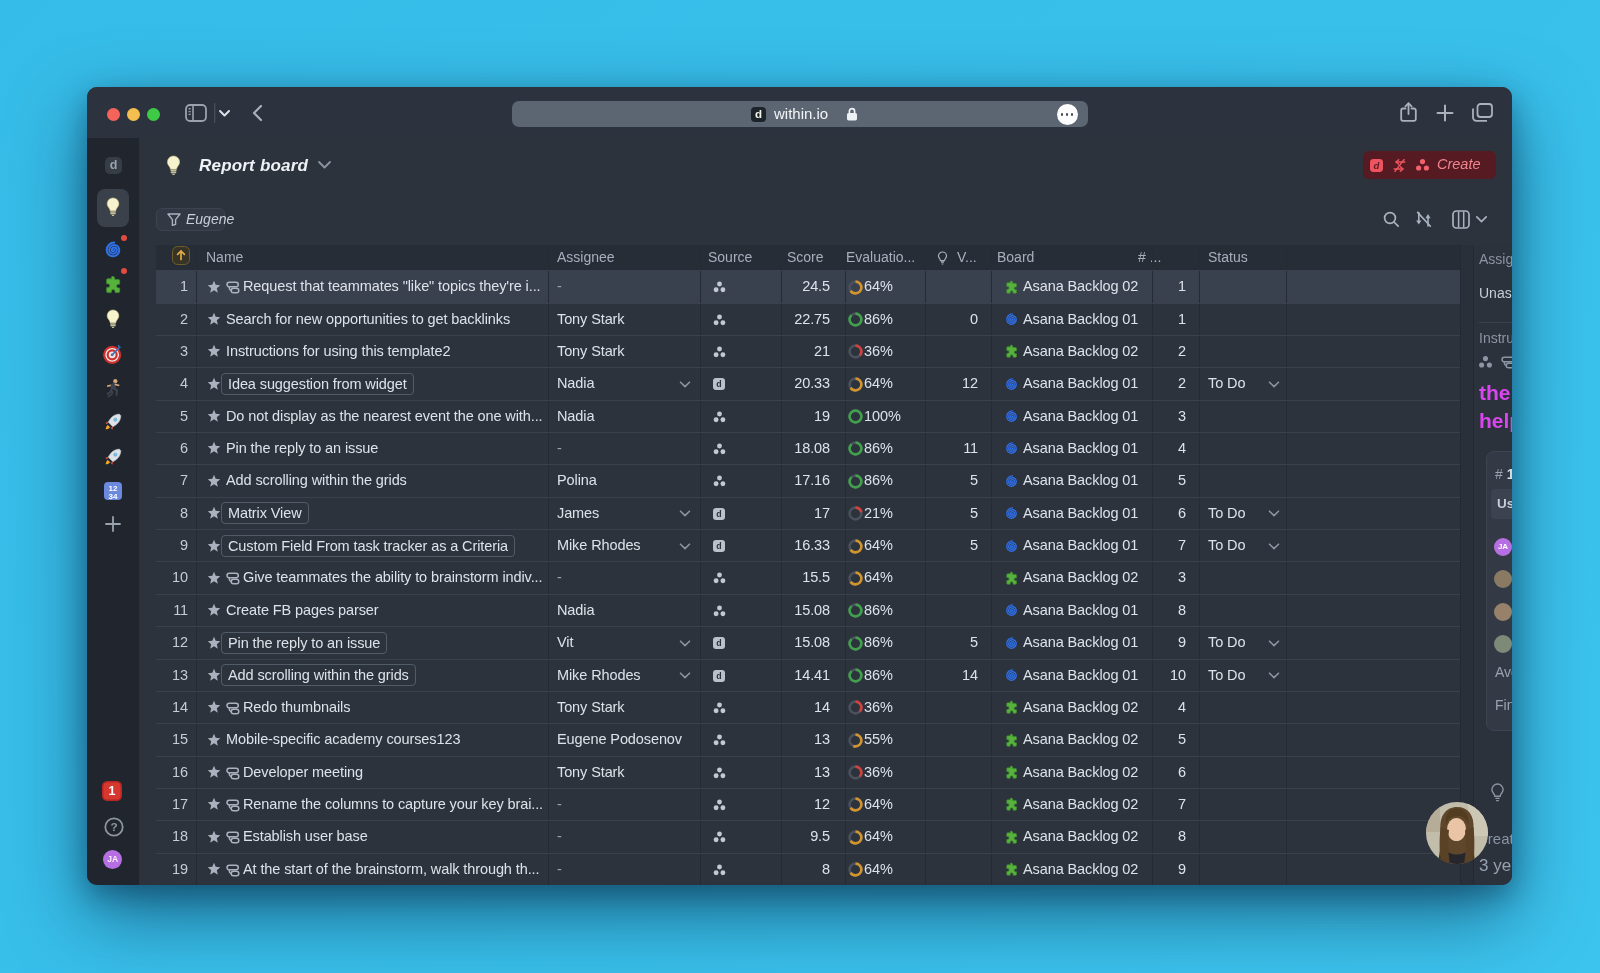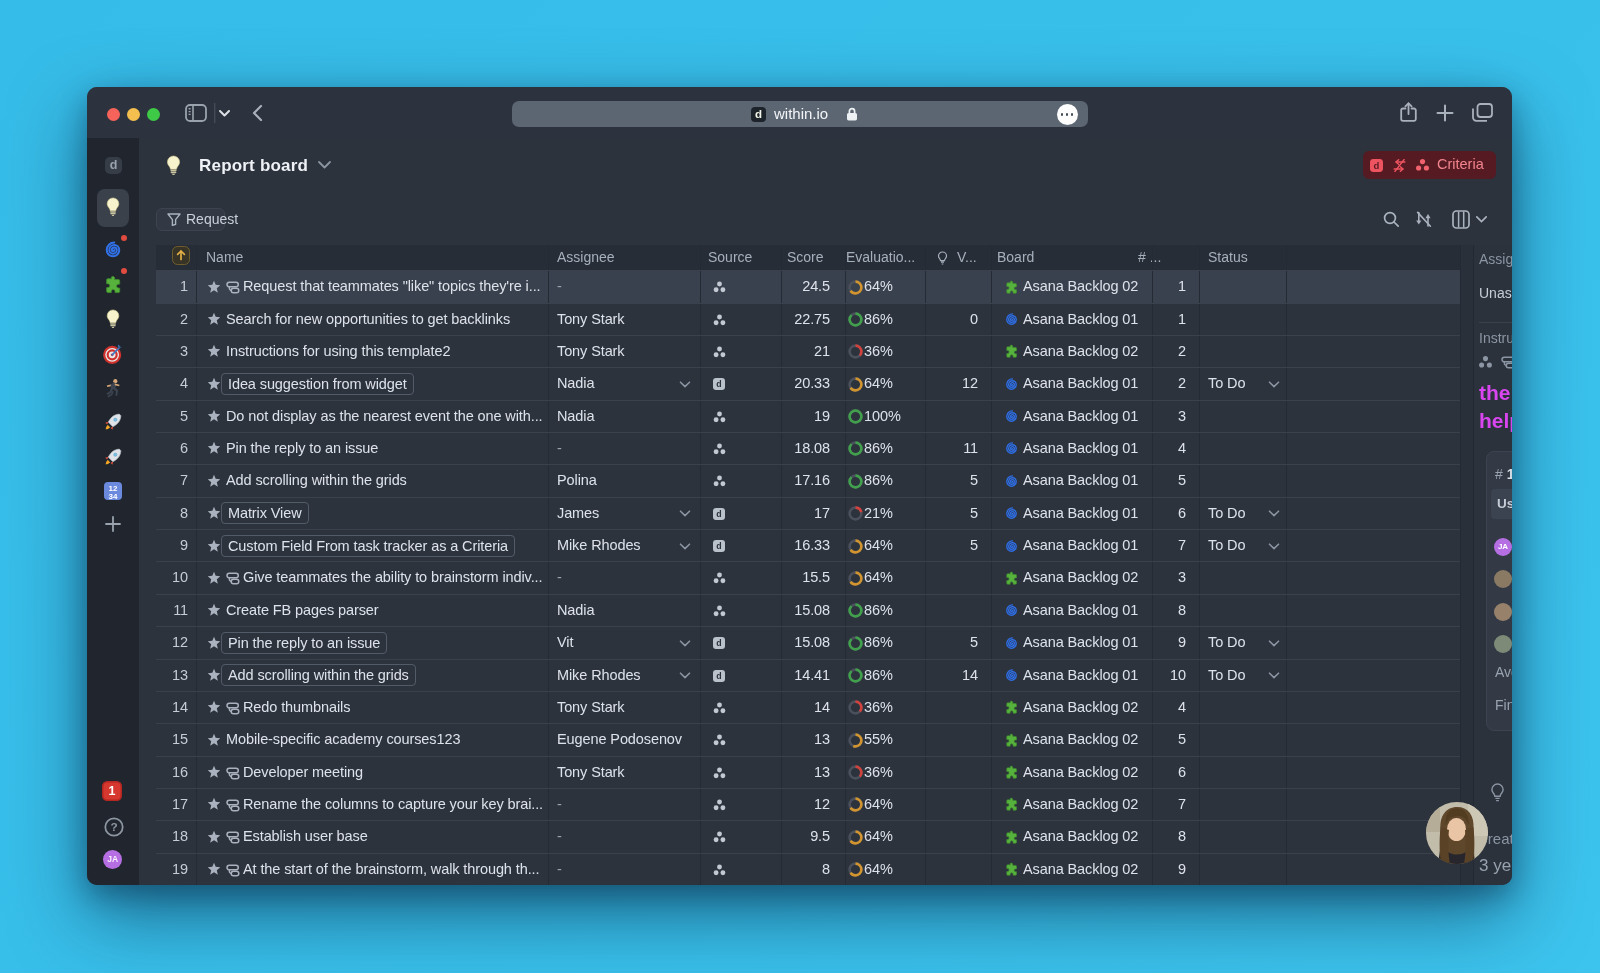--- a/index.html
+++ b/index.html
@@ -13,21 +13,21 @@
 #dots { position:absolute; left:544.5px; top:2.5px; width:21px; height:21px; border-radius:50%; background:#fdfdfd; }
 #dots i { position:absolute; top:9.5px; width:2.6px; height:2.6px; border-radius:50%; background:#444c57; }
 #sbar { position:absolute; left:0; top:51px; width:52px; bottom:0; background:#21262e; }
 #dlogo { position:absolute; left:18px; top:19px; width:17px; height:17px; border-radius:5px; background:#363d47; color:#99a2ae; font-weight:bold; font-size:12.5px; line-height:17px; text-align:center; }
 #acttile { position:absolute; left:10px; top:51px; width:32px; height:38px; border-radius:8px; background:#3a414b; }
 .sic { position:absolute; left:16px; width:20px; height:20px; }
 .reddot { position:absolute; width:6px; height:6px; border-radius:50%; background:#e14b40; left:34px; }
 #plus { position:absolute; left:16px; top:376px; width:20px; height:20px; }
 #num1 { position:absolute; left:15px; top:643px; width:20px; height:20px; border-radius:5.5px; background:#d6382f; color:#fff; font-size:12.5px; font-weight:bold; text-align:center; line-height:20px; box-shadow:inset 0 0 0 1.5px rgba(120,10,10,.35); }
 #ja { position:absolute; left:16.2px; top:711.5px; width:19px; height:19px; border-radius:50%; background:#b66fe2; color:#f7eefc; font-size:8.5px; font-weight:bold; text-align:center; line-height:19px; }
-#apphead { position:absolute; left:52px; top:51px; right:0; height:106.5px; background:#2d333d; }
+#apphead { position:absolute; left:52px; top:51px; right:0; height:106.5px; background:#2d333d;font-style:italic; }
 #ttl { position:absolute; left:60px; top:17.5px; font-size:17px; font-weight:bold; color:#eef1f5; letter-spacing:.2px; }
 #problem { position:absolute; z-index:6; left:1224px; top:13px; width:133px; height:27.5px; border-radius:6px; background:#551a22; }
 #problem .pt { position:absolute; left:74px; top:0; line-height:27.5px; font-size:14.5px; color:#f2848e; }
 #filter { position:absolute; left:17px; top:69.5px; width:69px; height:23px; border-radius:6px; border:1px solid #3d4450; background:#323945; }
 #filter span { position:absolute; left:29px; top:0; line-height:21px; font-size:14px; color:#c9d0d9; }
 #tbl { position:absolute; left:69px; top:157.5px; width:1304px; background:#2d333d; }
 #thead { position:relative; height:25.7px; background:#272d37; color:#a6b0bd; font-size:14px; }
 #thead .h { position:absolute; top:0; line-height:25.7px; }
 .row { position:relative; height:32.36px; border-top:1px solid #3a414c; background:#2d333d; }
 .row.hl { background:#3a414e; }
@@ -230,27 +230,27 @@
             <path d="M2 12.4 L11 0.6"></path>
           </g>
         </svg>
   <svg style="position:absolute;left:52px;top:7px" width="15" height="14" viewBox="0 0 15 14">
           <g fill="#f0626d">
             <circle cx="7.5" cy="3.6" r="2.6"></circle>
             <circle cx="3.6" cy="10" r="2.6"></circle>
             <circle cx="11.4" cy="10" r="2.6"></circle>
           </g>
         </svg>
-  <span class="pt">Criteria</span>
+  <span class="pt">Create</span>
 </div>
 <div id="filter">
   <svg style="position:absolute;left:10px;top:4px" width="14" height="13" viewBox="0 0 14 13">
           <path d="M1 1 H13 L8.6 6.6 V11.3 L5.4 12.4 V6.6 Z" fill="none" stroke="#a9b3bf" stroke-width="1.4" stroke-linejoin="round"></path>
         </svg>
-  <span>Request</span>
+  <span>Eugene</span>
 </div>
 <svg class="ic" style="left:1244px;top:73px" width="17" height="17" viewBox="0 0 17 17">
         <circle cx="7" cy="7" r="5.4" fill="none" stroke="#a9b3bf" stroke-width="1.7"></circle>
         <line x1="11" y1="11" x2="15.2" y2="15.2" stroke="#a9b3bf" stroke-width="1.7" stroke-linecap="round"></line>
       </svg>
 <svg class="ic" style="left:1276px;top:72px" width="19" height="19" viewBox="0 0 19 19">
         <g stroke="#a9b3bf" stroke-width="1.6" fill="#a9b3bf" stroke-linecap="round">
           <line x1="3.8" y1="2.6" x2="3.8" y2="11.8" fill="none"></line>
           <path d="M1.2 10.4 L3.8 14.6 L6.4 10.4 z" stroke="none"></path>
           <line x1="13" y1="16" x2="13" y2="7" fill="none"></line>

